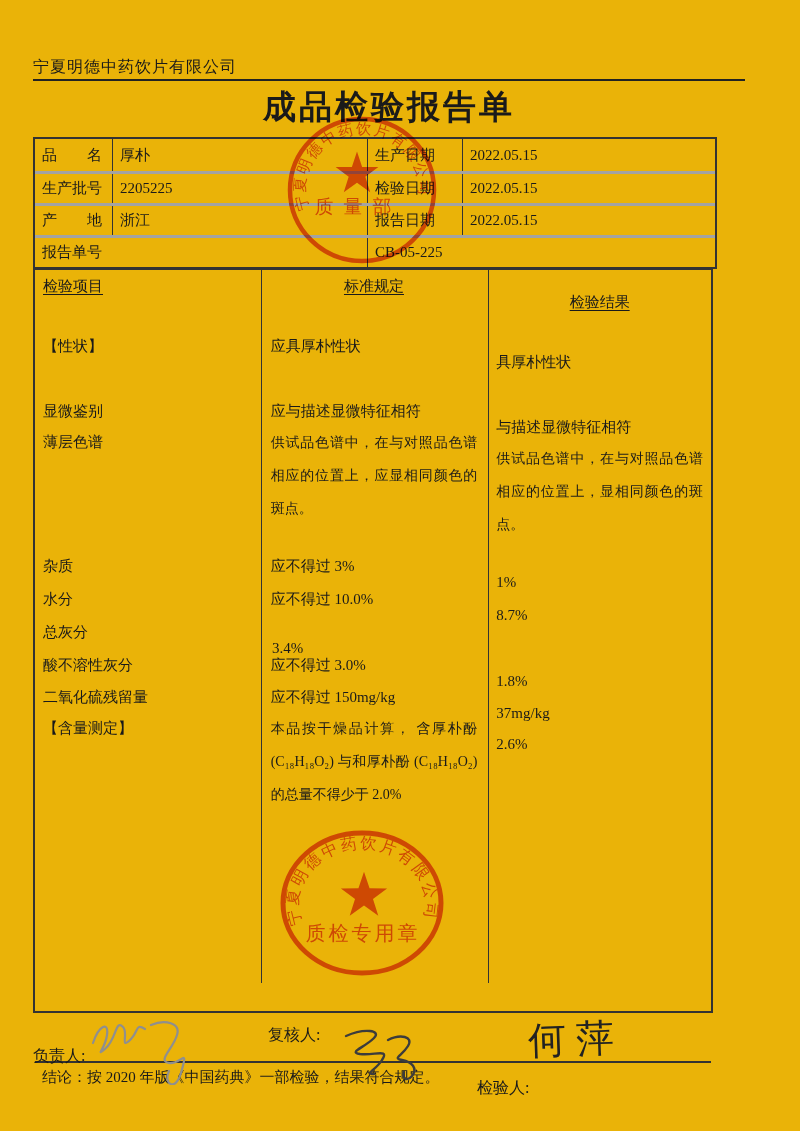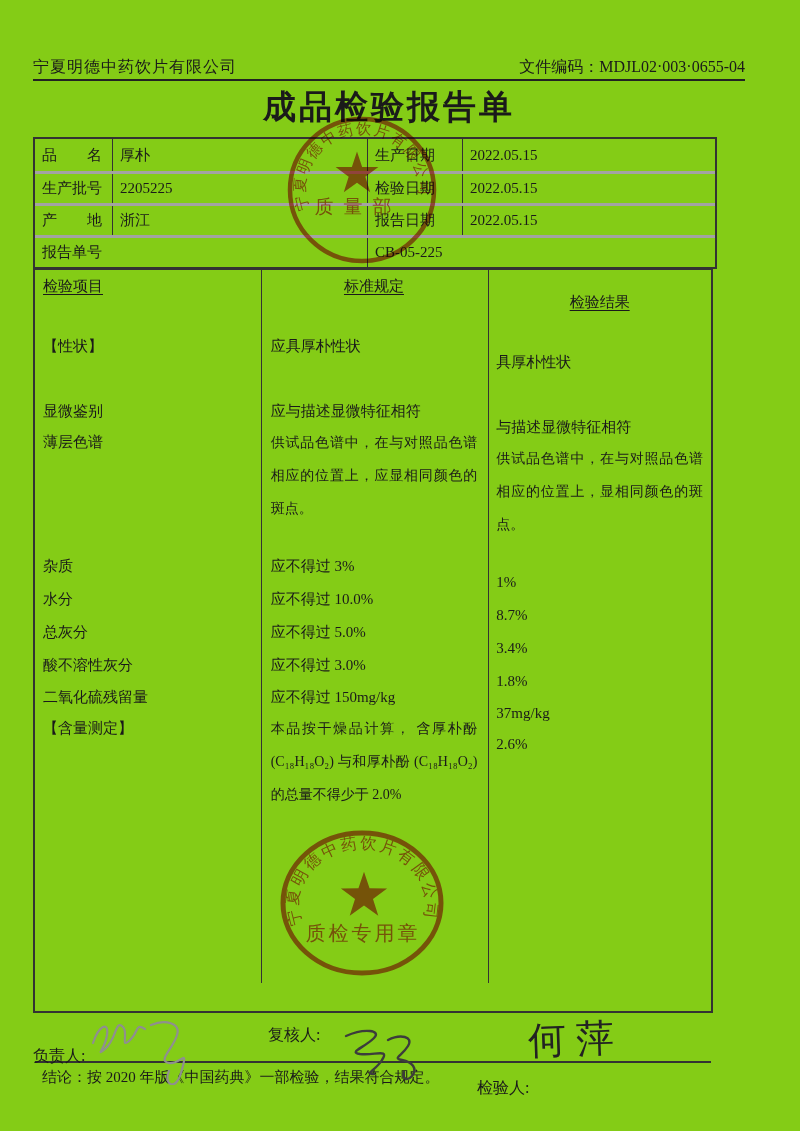--- a/index.html
+++ b/index.html
@@ -1,18 +1,18 @@
 <!DOCTYPE html>
 <html><head>
 <meta charset="utf-8">
 <style>
   * { margin:0; padding:0; box-sizing:border-box; }
   html,body { background:#ffffff; }
   #page {
-    position:relative; width:800px; height:1131px; background:#84cc16;
+    position:relative; width:800px; height:1131px; background:#eab308;
     font-family:"Liberation Serif","DejaVu Serif",serif; color:#1a1a1a;
     overflow:hidden;
   }
   
   .hdr-company { position:absolute; left:33px; top:57px; font-size:16px; letter-spacing:1px; }
   .hdr-code    { position:absolute; right:55px; top:57px; font-size:16px; }
   .hdr-rule    { position:absolute; left:33px; top:79px; width:712px; height:2px; background:#222; }
   .doc-title   { position:absolute; left:33px; top:85px; width:712px; text-align:center;
                  font-size:33px; font-weight:bold; letter-spacing:3px; }
   
@@ -52,21 +52,20 @@
   .sig-svg { position:absolute; }
   
   .seal { position:absolute; mix-blend-mode:multiply; opacity:0.88; }
 </style>
 </head>
 <body>
 
 <div id="page">
 
   <div class="hdr-company">宁夏明德中药饮片有限公司</div>
-  <div class="hdr-code">文件编码：MDJL02·003·0655-04</div>
   <div class="hdr-rule"></div>
   <div class="doc-title">成品检验报告单</div>
 
   <div class="info-table">
     <div class="info-row">
       <div class="ic l1">品　　名</div>
       <div class="ic v1">厚朴</div>
       <div class="ic l2">生产日期</div>
       <div class="ic v2">2022.05.15</div>
     </div>
@@ -132,21 +131,20 @@
         <div class="mc c2">应不得过 3%</div>
         <div class="mc c3">1%</div>
       </div>
       <div class="mt-row" style="height:33px">
         <div class="mc c1">水分</div>
         <div class="mc c2">应不得过 10.0%</div>
         <div class="mc c3">8.7%</div>
       </div>
       <div class="mt-row" style="height:33px">
         <div class="mc c1">总灰分</div>
-        <div class="mc c2">应不得过 5.0%</div>
         <div class="mc c3">3.4%</div>
       </div>
       <div class="mt-row" style="height:33px">
         <div class="mc c1">酸不溶性灰分</div>
         <div class="mc c2">应不得过 3.0%</div>
         <div class="mc c3">1.8%</div>
       </div>
       <div class="mt-row" style="height:30px">
         <div class="mc c1" style="line-height:30px">二氧化硫残留量</div>
         <div class="mc c2" style="line-height:30px">应不得过 150mg/kg</div>

